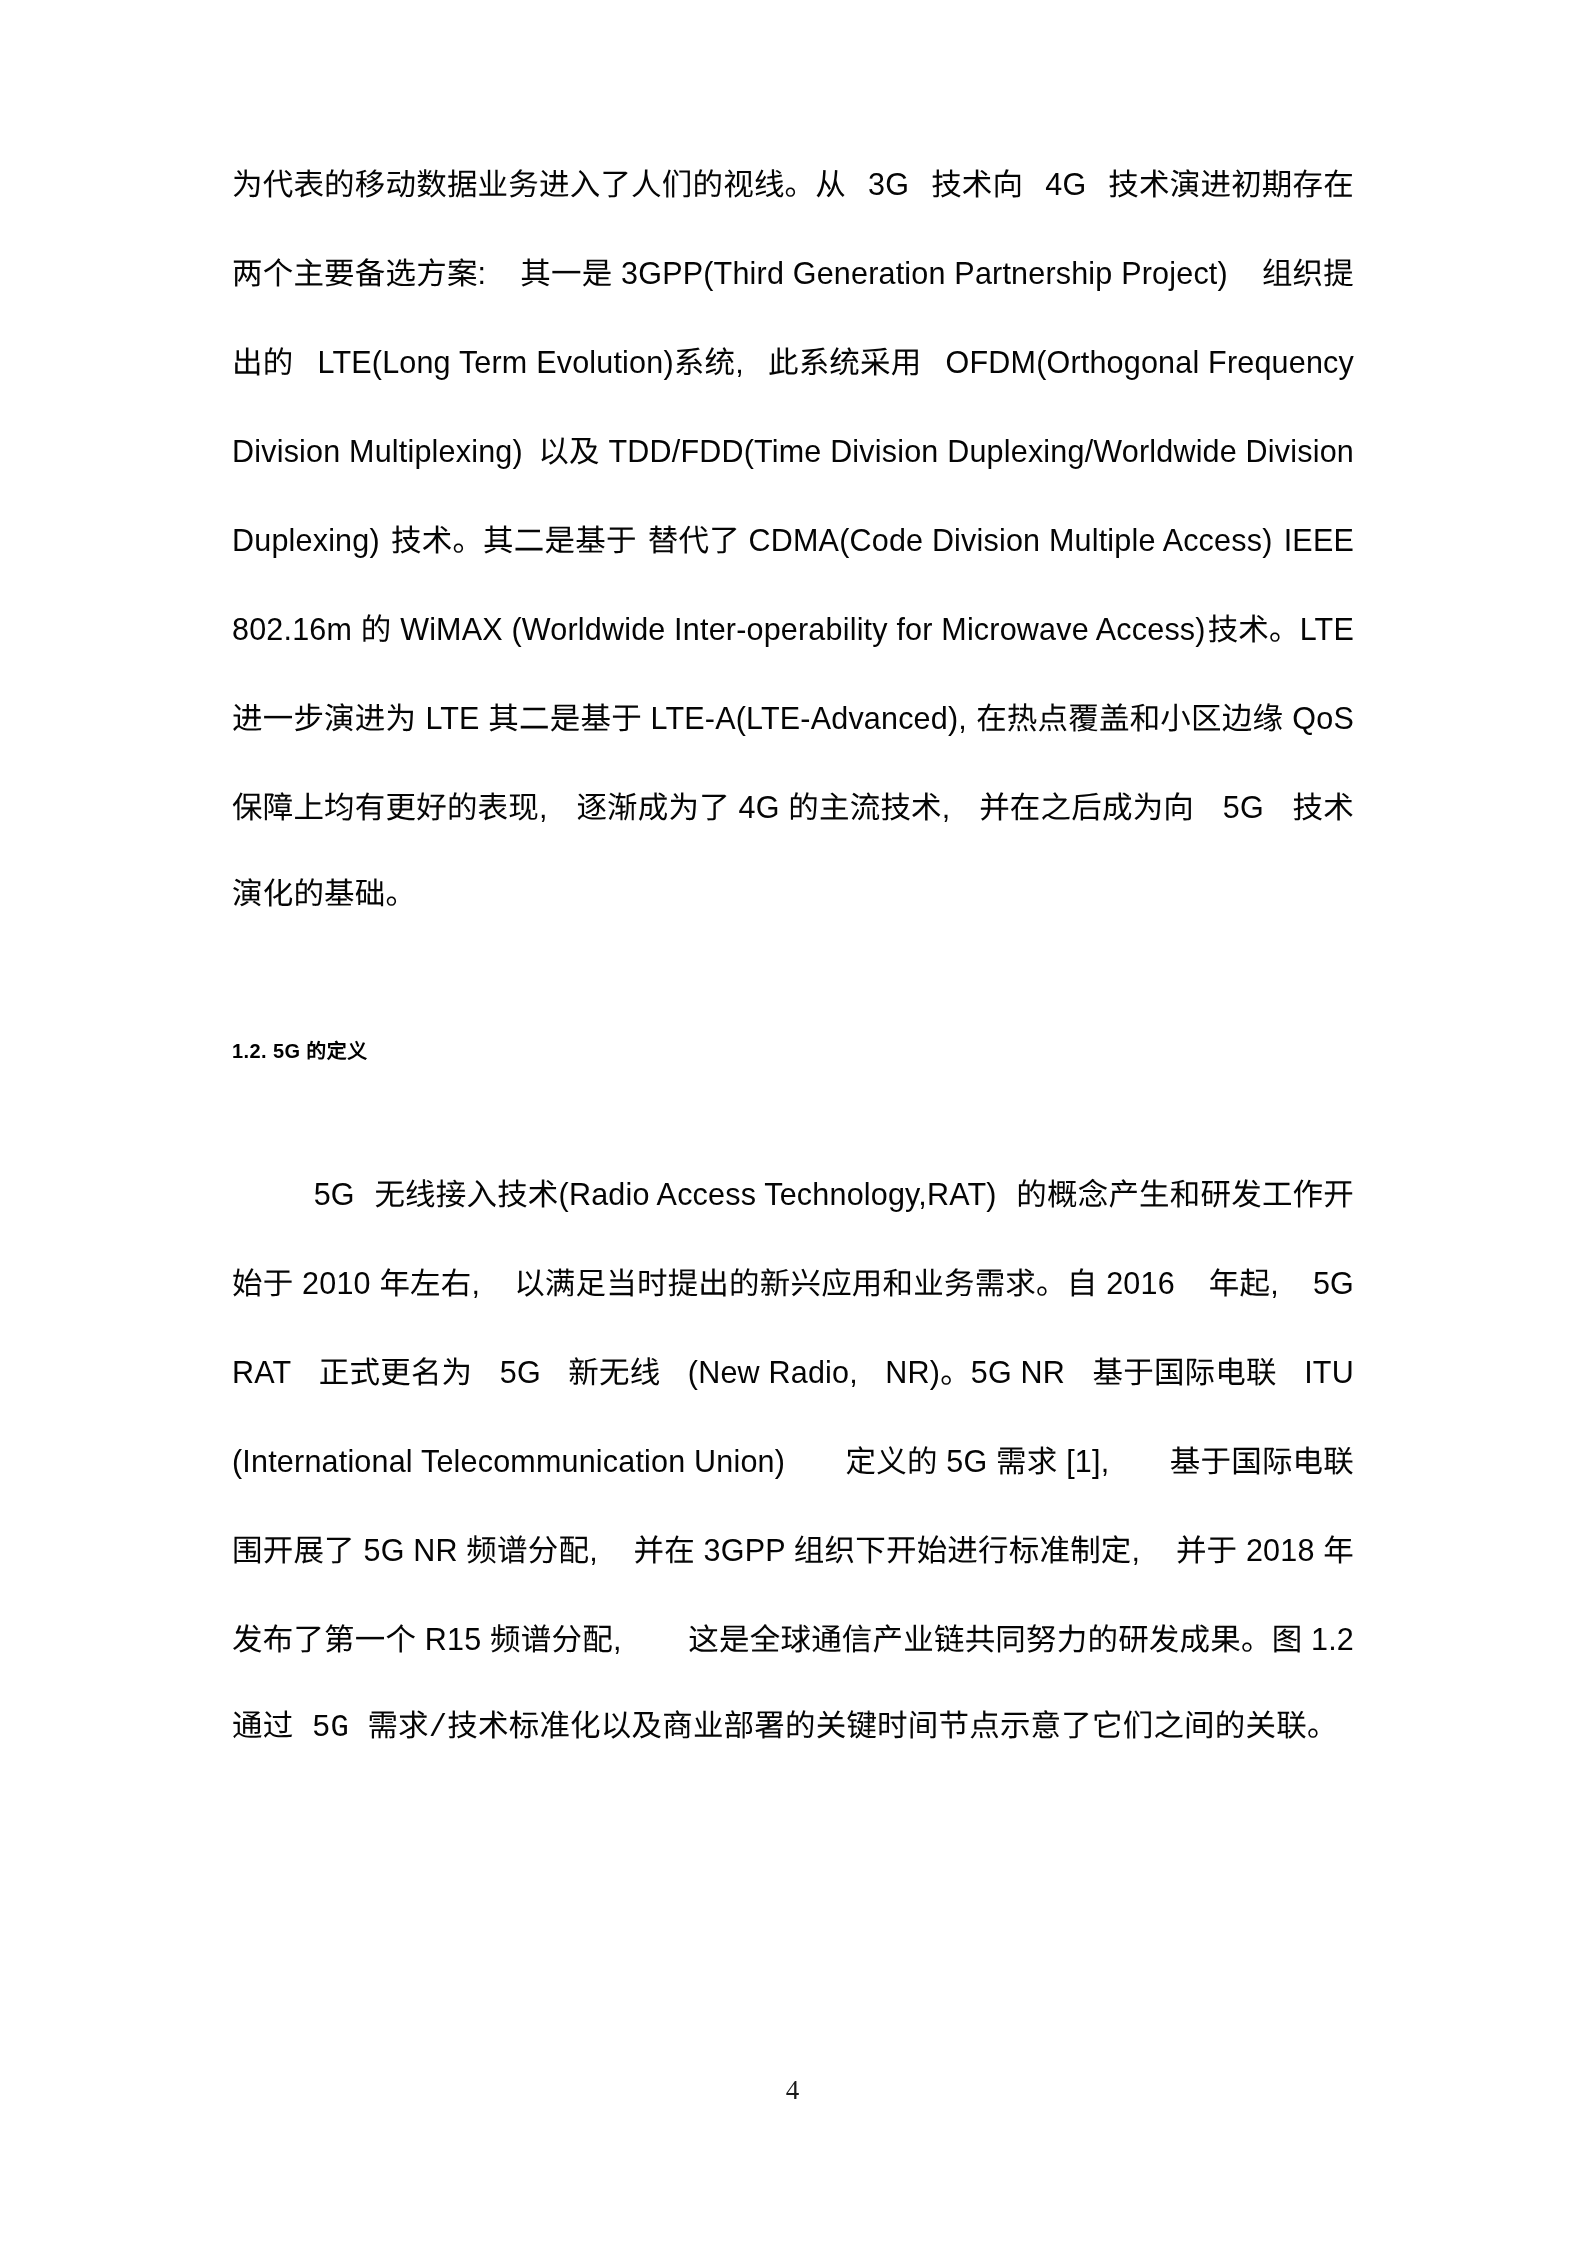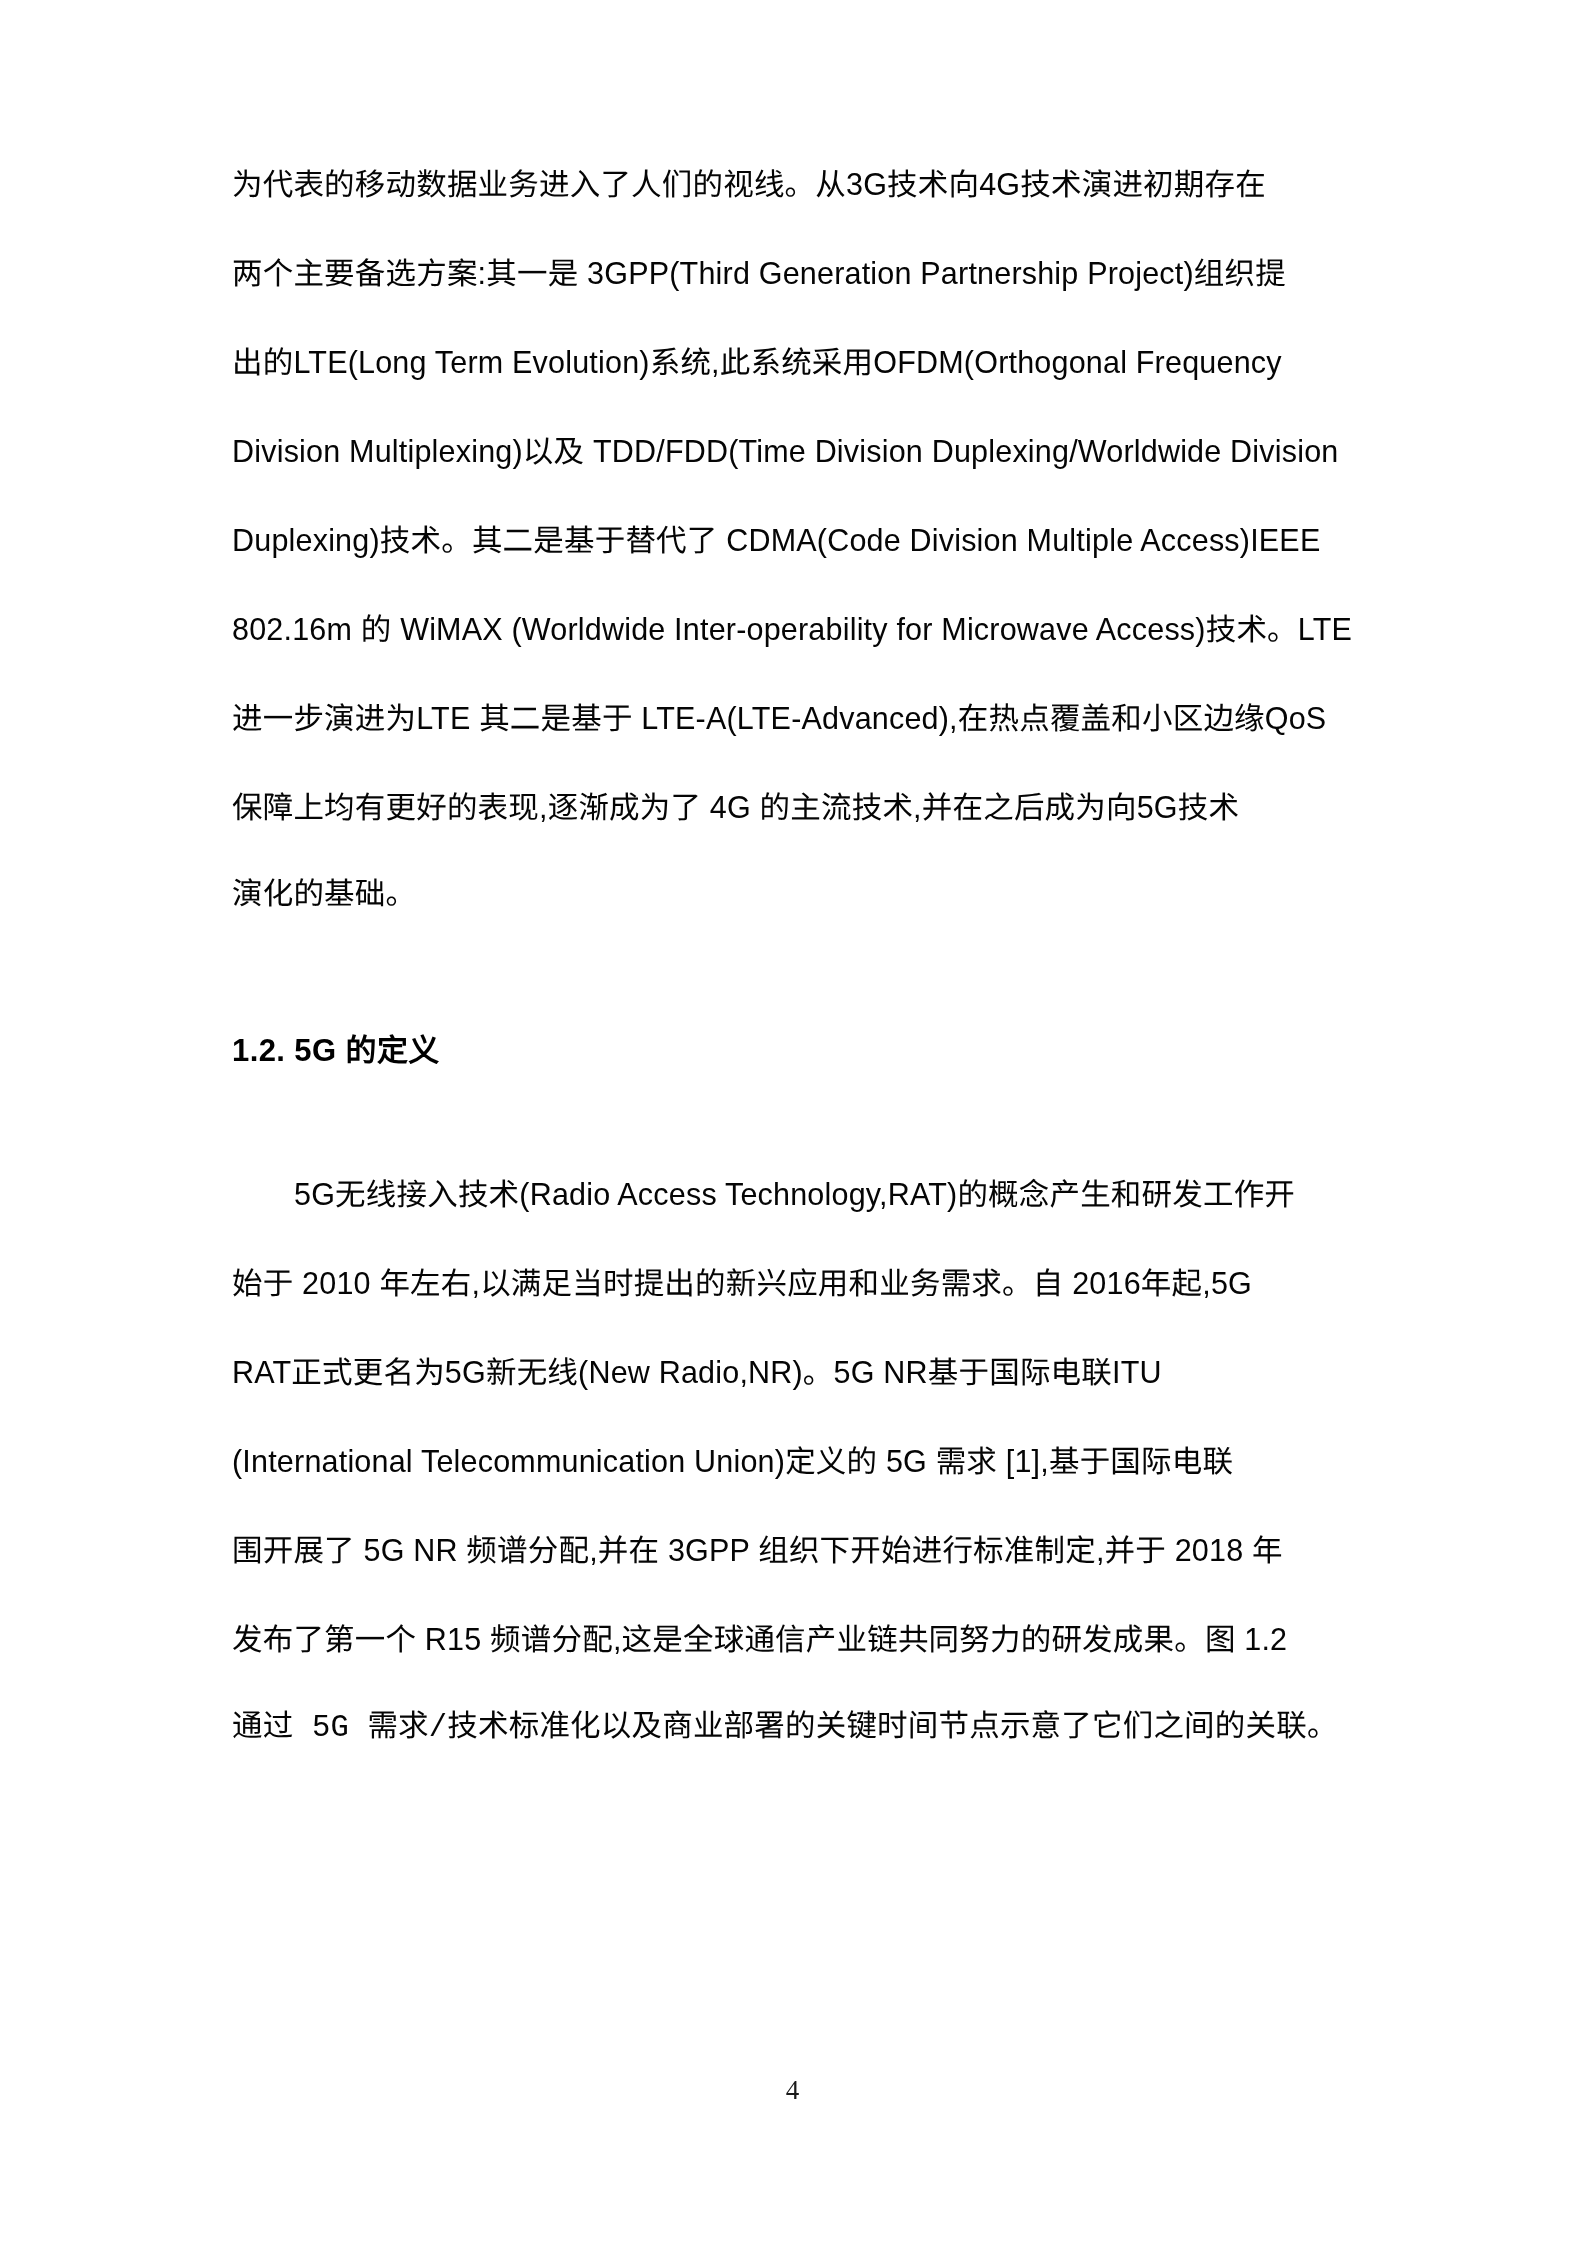--- a/index.html
+++ b/index.html
@@ -16,21 +16,21 @@
     margin: 0 auto;
     background: #ffffff;
     box-sizing: border-box;
     overflow: hidden;
     font-family: "Liberation Sans", "DejaVu Sans", sans-serif;
     color: #000000;
   }
 
   .line {
     display: flex;
-    justify-content: flex-start;
+    justify-content: space-between;
     align-items: baseline;
     height: 89px;
     font-size: 30.5px;
     line-height: 89px;
     letter-spacing: 0.2px;
     white-space: pre;
     color: #050505;
   }
 
   
@@ -49,21 +49,21 @@
   .indent-spacer {
     display: inline-block;
     width: 62px;
   }
 
   
   .heading {
     position: absolute;
     left: 232px;
     top: 1029px;
-    font-size: 31px;
+    font-size: 20px;
     line-height: 44px;
     font-weight: bold;
     letter-spacing: 0.4px;
     color: #000000;
     white-space: pre;
   }
 
   
   .para-1 { position: absolute; left: 232px; top: 140px; width: 1122px; }
   .para-2 { position: absolute; left: 232px; top: 1150px; width: 1122px; }

